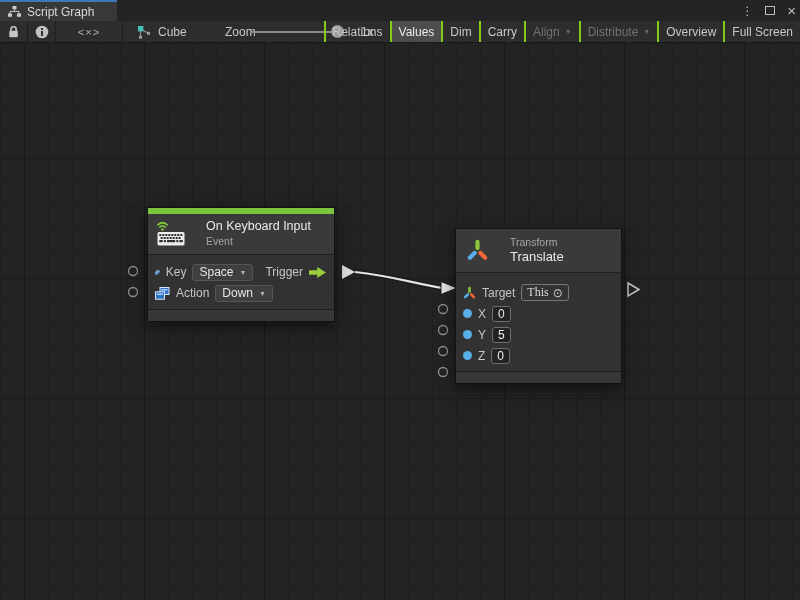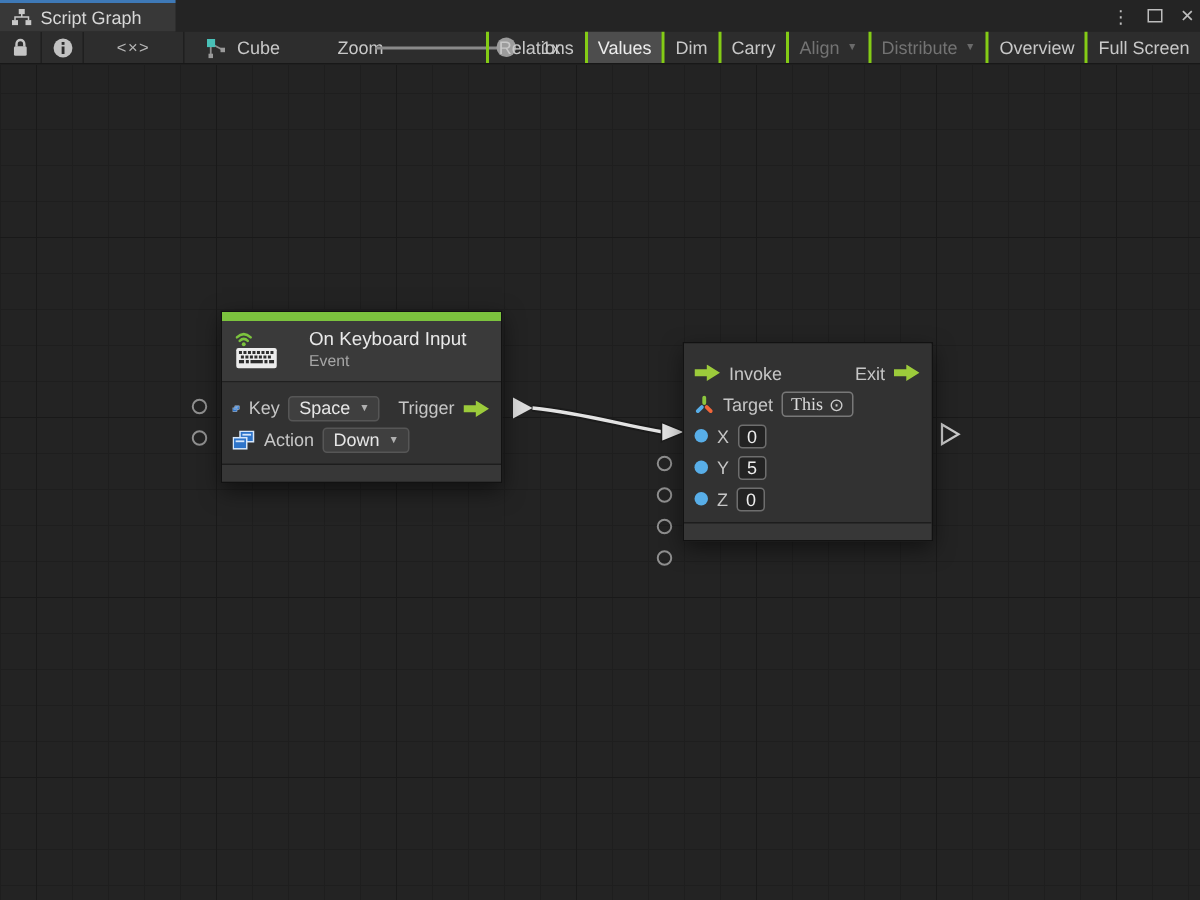--- a/index.html
+++ b/index.html
@@ -281,32 +281,32 @@
         <span class="dropdown">
           <span>Down</span>
           <span class="dd-arrow">▼</span>
         </span>
       </div>
     </div>
     <div class="node-footer"></div>
   </div>
 
   <div class="node" style="left:455px; top:185px; width:167px;">
+    <div class="node-header" style="padding:7px 10px;">
+      <svg width="23" height="25" viewBox="0 0 24 26">
+        <line x1="12" y1="4" x2="12" y2="10.5" stroke="#8CC63E" stroke-width="4.4" stroke-linecap="round"></line>
+        <line x1="4" y1="20.5" x2="9" y2="15.5" stroke="#58AEE8" stroke-width="4.4" stroke-linecap="round"></line>
+        <line x1="20" y1="20.5" x2="15" y2="15.5" stroke="#F1663A" stroke-width="4.4" stroke-linecap="round"></line>
+      </svg>
+      <div>
+        <div class="node-subtitle">Transform</div>
+        <div class="node-title" style="font-size:13px;">Translate</div>
+      </div>
+    </div>
     <div class="node-body" style="padding-top:9px;">
-      <div class="node-row">
-        <svg class="arrow-svg" viewBox="0 0 17 11">
-          <path d="M0,3.2 H8.2 V0 L17,5.5 L8.2,11 V7.8 H0 Z" fill="#9CCB3B"></path>
-        </svg>
-        <span>Invoke</span>
-        <span class="spacer"></span>
-        <span>Exit</span>
-        <svg class="arrow-svg" viewBox="0 0 17 11">
-          <path d="M0,3.2 H8.2 V0 L17,5.5 L8.2,11 V7.8 H0 Z" fill="#9CCB3B"></path>
-        </svg>
-      </div>
       <div class="node-row">
         <svg class="mini-xf" viewBox="0 0 24 26">
           <line x1="12" y1="4" x2="12" y2="10.5" stroke="#8CC63E" stroke-width="4.8" stroke-linecap="round"></line>
           <line x1="4" y1="20.5" x2="9" y2="15.5" stroke="#58AEE8" stroke-width="4.8" stroke-linecap="round"></line>
           <line x1="20" y1="20.5" x2="15" y2="15.5" stroke="#F1663A" stroke-width="4.8" stroke-linecap="round"></line>
         </svg>
         <span>Target</span>
         <span class="this-btn">
           <span>This</span>
           <span class="picker-glyph">⊙</span>

